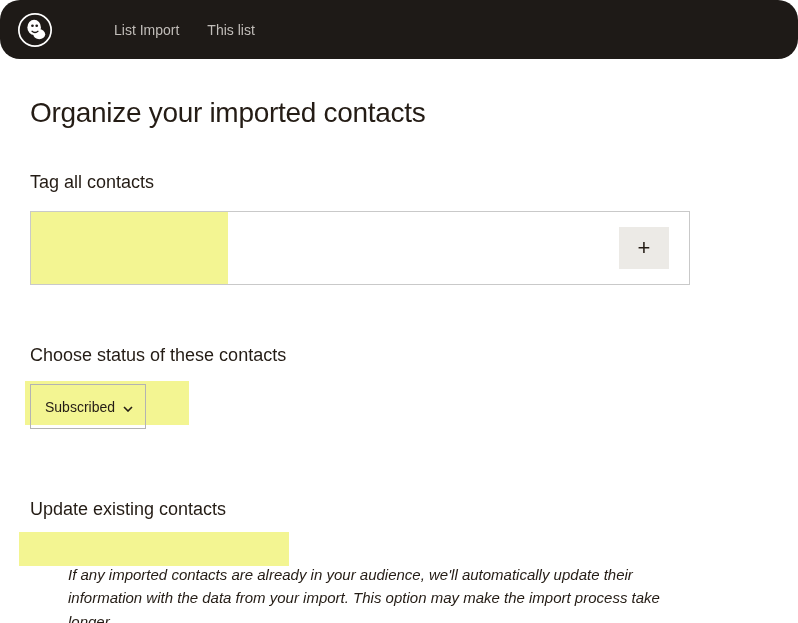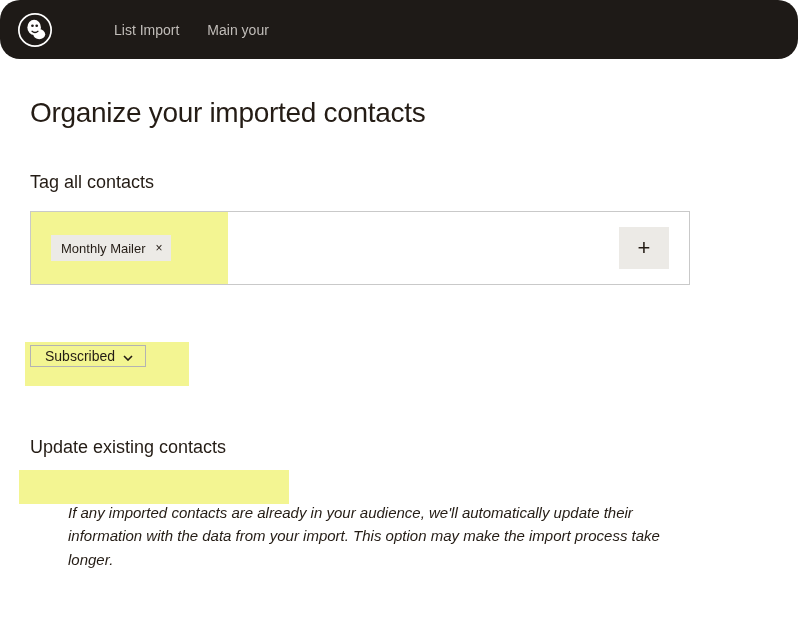--- a/index.html
+++ b/index.html
@@ -107,21 +107,21 @@
     width: 164px;
     height: 44px;
     background: #f3f592;
     z-index: 0;
   }
   .status-select {
     position: relative;
     z-index: 1;
     border: 1px solid #b3b3b3;
     background: transparent;
-    height: 22px;
+    height: 45px;
     padding: 0 30px 0 14px;
     font-size: 14px;
     display: inline-flex;
     align-items: center;
     cursor: pointer;
   }
   .status-select .caret {
     position: absolute;
     right: 12px;
     top: 50%;
@@ -179,40 +179,37 @@
       <circle cx="20" cy="20" r="19" fill="none" stroke="#ffffff" stroke-width="2"></circle>
       <ellipse cx="19" cy="17" rx="8" ry="9" fill="#ffffff"></ellipse>
       <ellipse cx="25" cy="25" rx="7" ry="6" fill="#ffffff"></ellipse>
       <circle cx="17" cy="15" r="1.6" fill="#1e1a17"></circle>
       <circle cx="22" cy="15" r="1.6" fill="#1e1a17"></circle>
       <path d="M16 21 Q20 25 24 21" stroke="#1e1a17" stroke-width="1.5" fill="none"></path>
     </svg>
   </span>
   <div class="nav-links">
     <span class="nav-link">List Import</span>
-    <span class="nav-link">Main your</span>
+    <span class="nav-link">This list</span>
   </div>
 </div>
 
 <div class="content">
 
   <h1 class="page-title">Organize your imported contacts</h1>
 
   <h2 class="section-title">Tag all contacts</h2>
   <div class="tag-box">
     <div class="tag-highlight"></div>
-    <span class="tag-chip">
-      <span>Monthly Mailer</span>
-      <span class="remove">×</span>
-    </span>
     <span class="add-btn">
       <span>+</span>
     </span>
   </div>
 
+  <h2 class="section-title">Choose status of these contacts</h2>
   <div class="status-row">
     <div class="status-highlight"></div>
     <div class="status-select">
       <span>Subscribed</span>
       <span class="caret">
         <svg width="10" height="6" viewBox="0 0 10 6">
             <path d="M1 1 L5 5 L9 1" stroke="#241c15" stroke-width="1.6" fill="none"></path>
           </svg>
       </span>
     </div>

